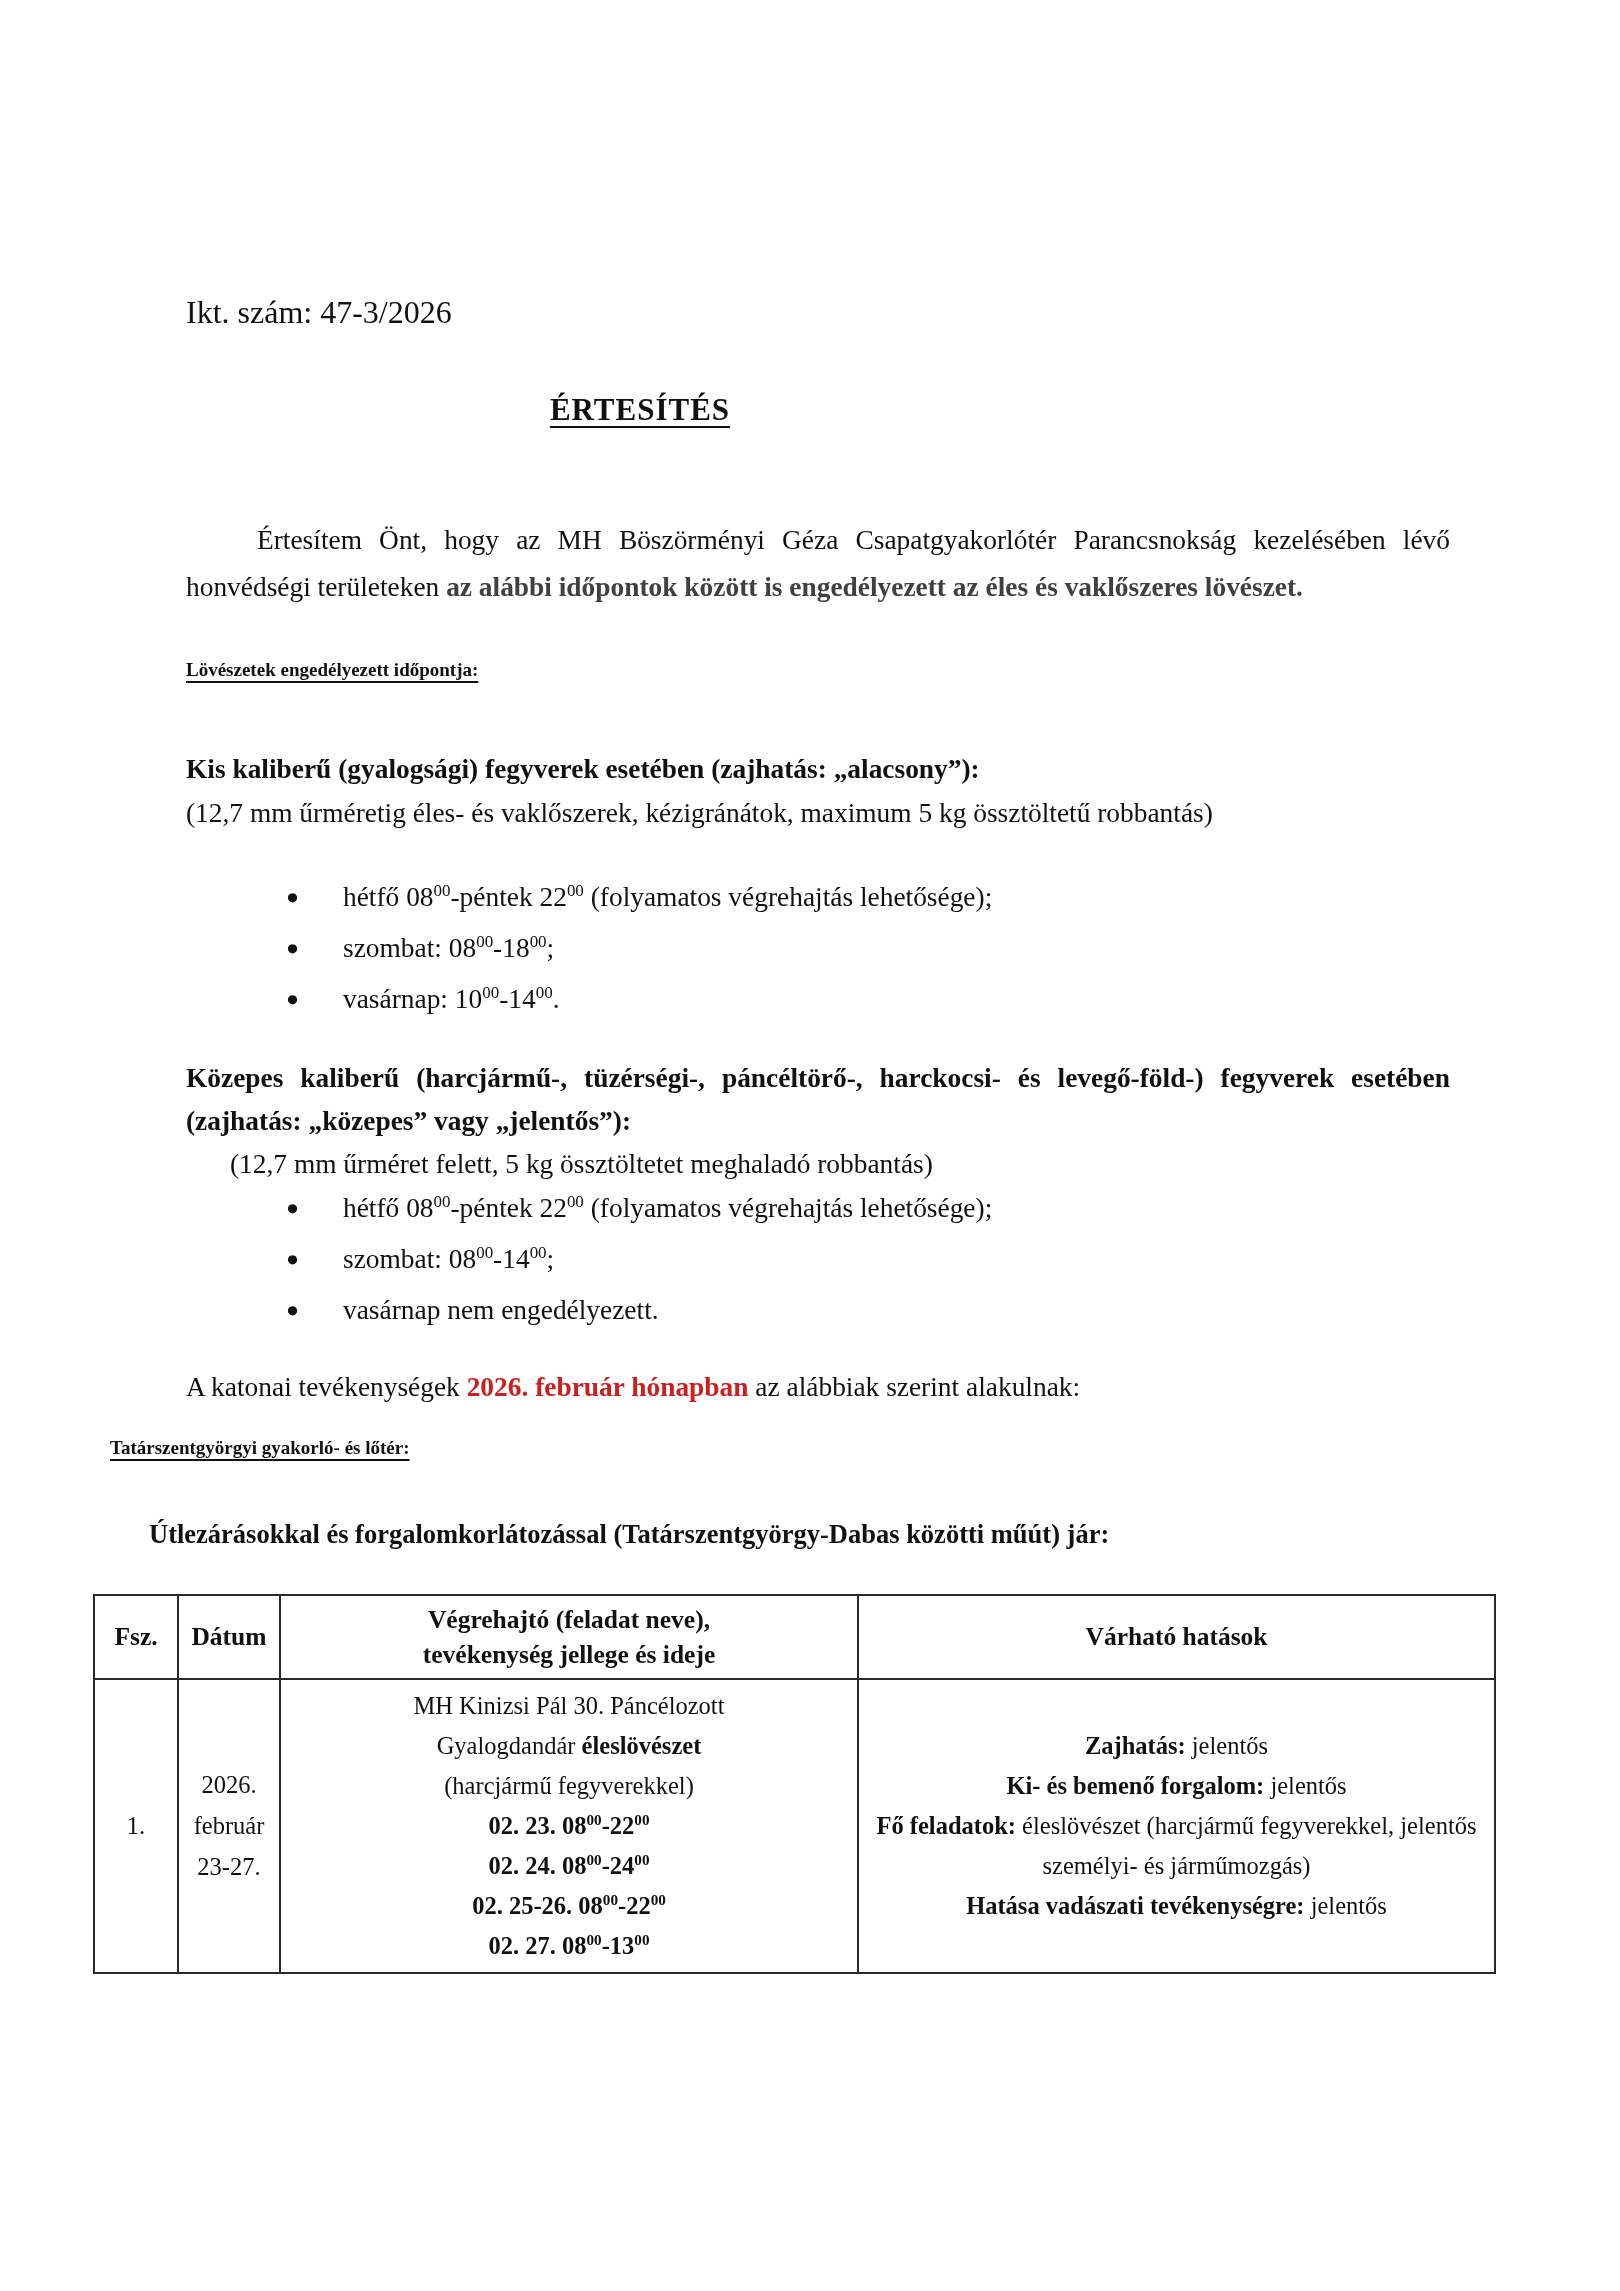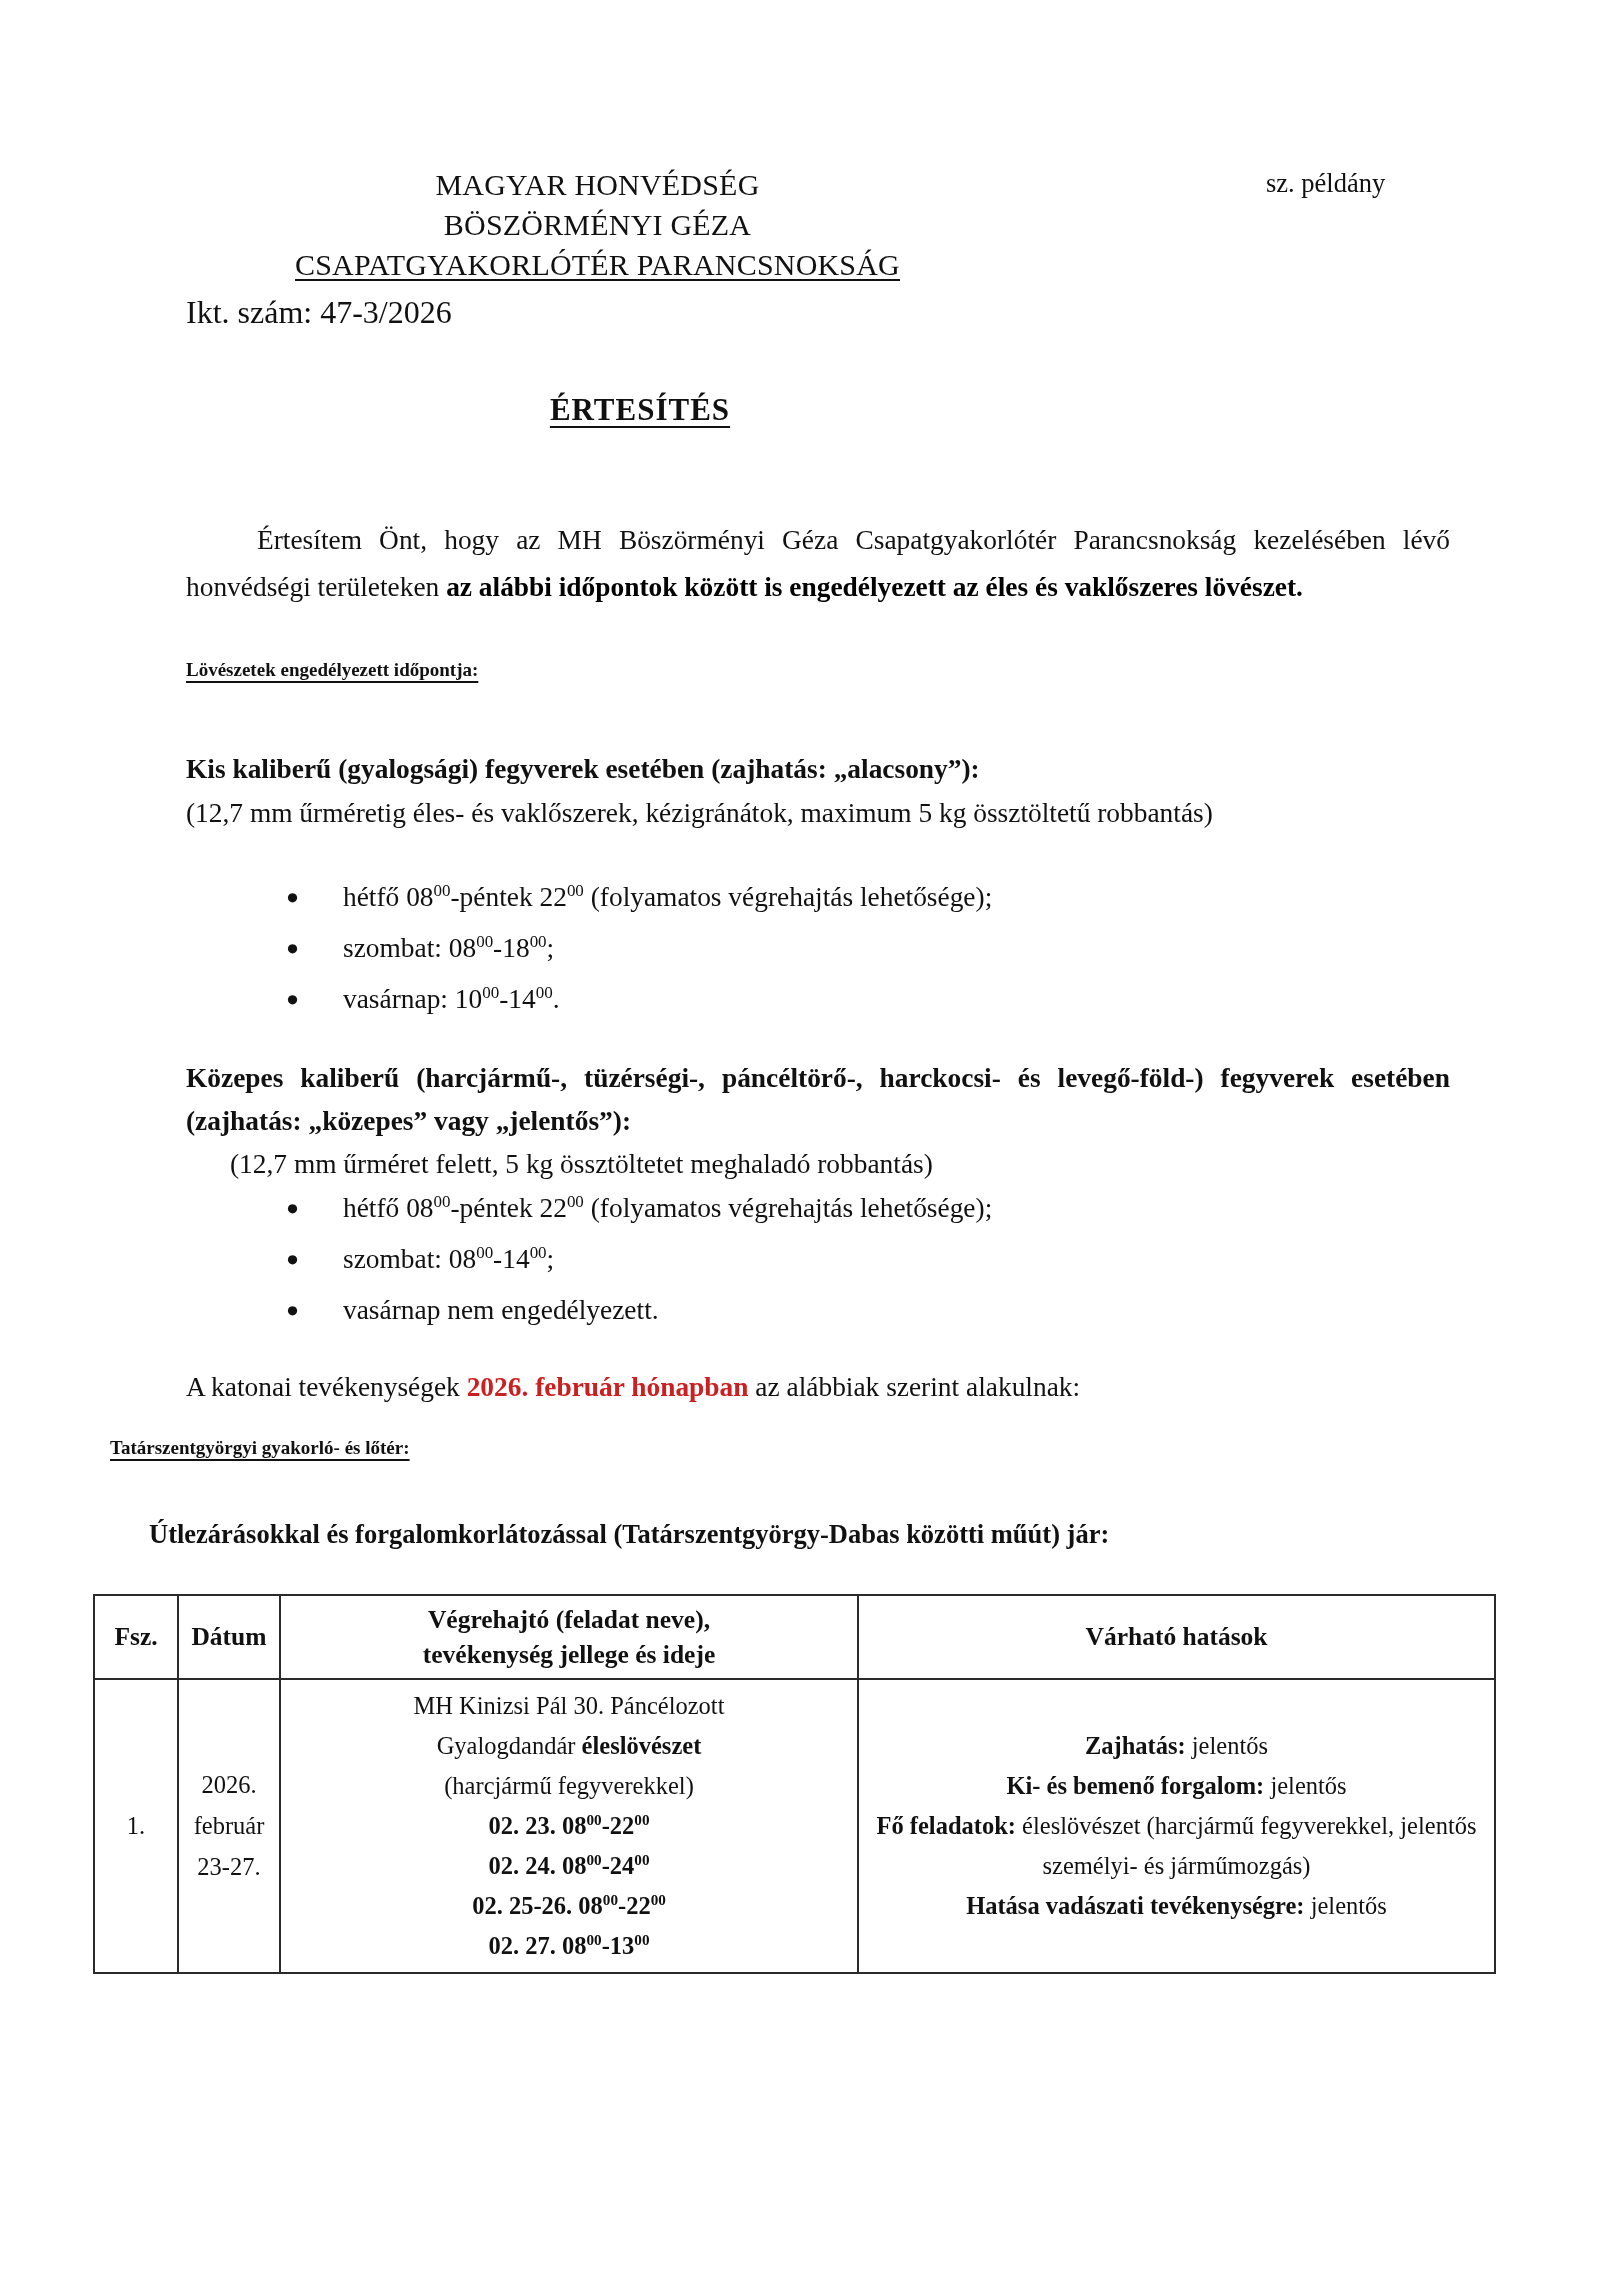--- a/index.html
+++ b/index.html
@@ -80,21 +80,21 @@
   .intro {
     position: absolute;
     left: 186px;
     top: 490px;
     width: 1264px;
     font-size: 27.4px;
     line-height: 47px;
     text-align: justify;
     text-indent: 71px;
   }
-  .intro .redbold { color: #000000; font-weight: bold; }
+  .intro .redbold { color: #404040; font-weight: bold; }
 
   
   .sec-head {
     position: absolute;
     left: 186px;
     font-size: 19px;
     font-weight: bold;
     text-decoration: underline;
     text-decoration-thickness: 2px;
     text-underline-offset: 4.9px;
@@ -208,28 +208,20 @@
   table.sched td.cell-task { line-height: 40px; }
   table.sched td.cell-eff { line-height: 40px; margin-top: 16px; }
   table.sched td.cell-date { line-height: 41px; }
   .b { font-weight: bold; }
 </style>
 </head>
 <body>
 
 <div class="page">
 
-  <div class="header-band">
-    <div class="org-block">
-      <span class="org-line">MAGYAR HONVÉDSÉG</span>
-      <span class="org-line">BÖSZÖRMÉNYI GÉZA</span>
-      <span class="org-line underlined">CSAPATGYAKORLÓTÉR PARANCSNOKSÁG</span>
-    </div>
-    <div class="copy-no">sz. példány</div>
-  </div>
 
   <div class="ikt">Ikt. szám: 47-3/2026</div>
 
   <div class="doc-title">ÉRTESÍTÉS</div>
 
   <p class="intro">
     <span>Értesítem Önt, hogy az MH Böszörményi Géza Csapatgyakorlótér Parancsnokság kezelésében lévő honvédségi területeken </span><span class="redbold">az alábbi időpontok között is engedélyezett az éles és vaklőszeres lövészet.</span>
   </p>
 
   <div class="sec-head h-lovtime">Lövészetek engedélyezett időpontja:</div>

